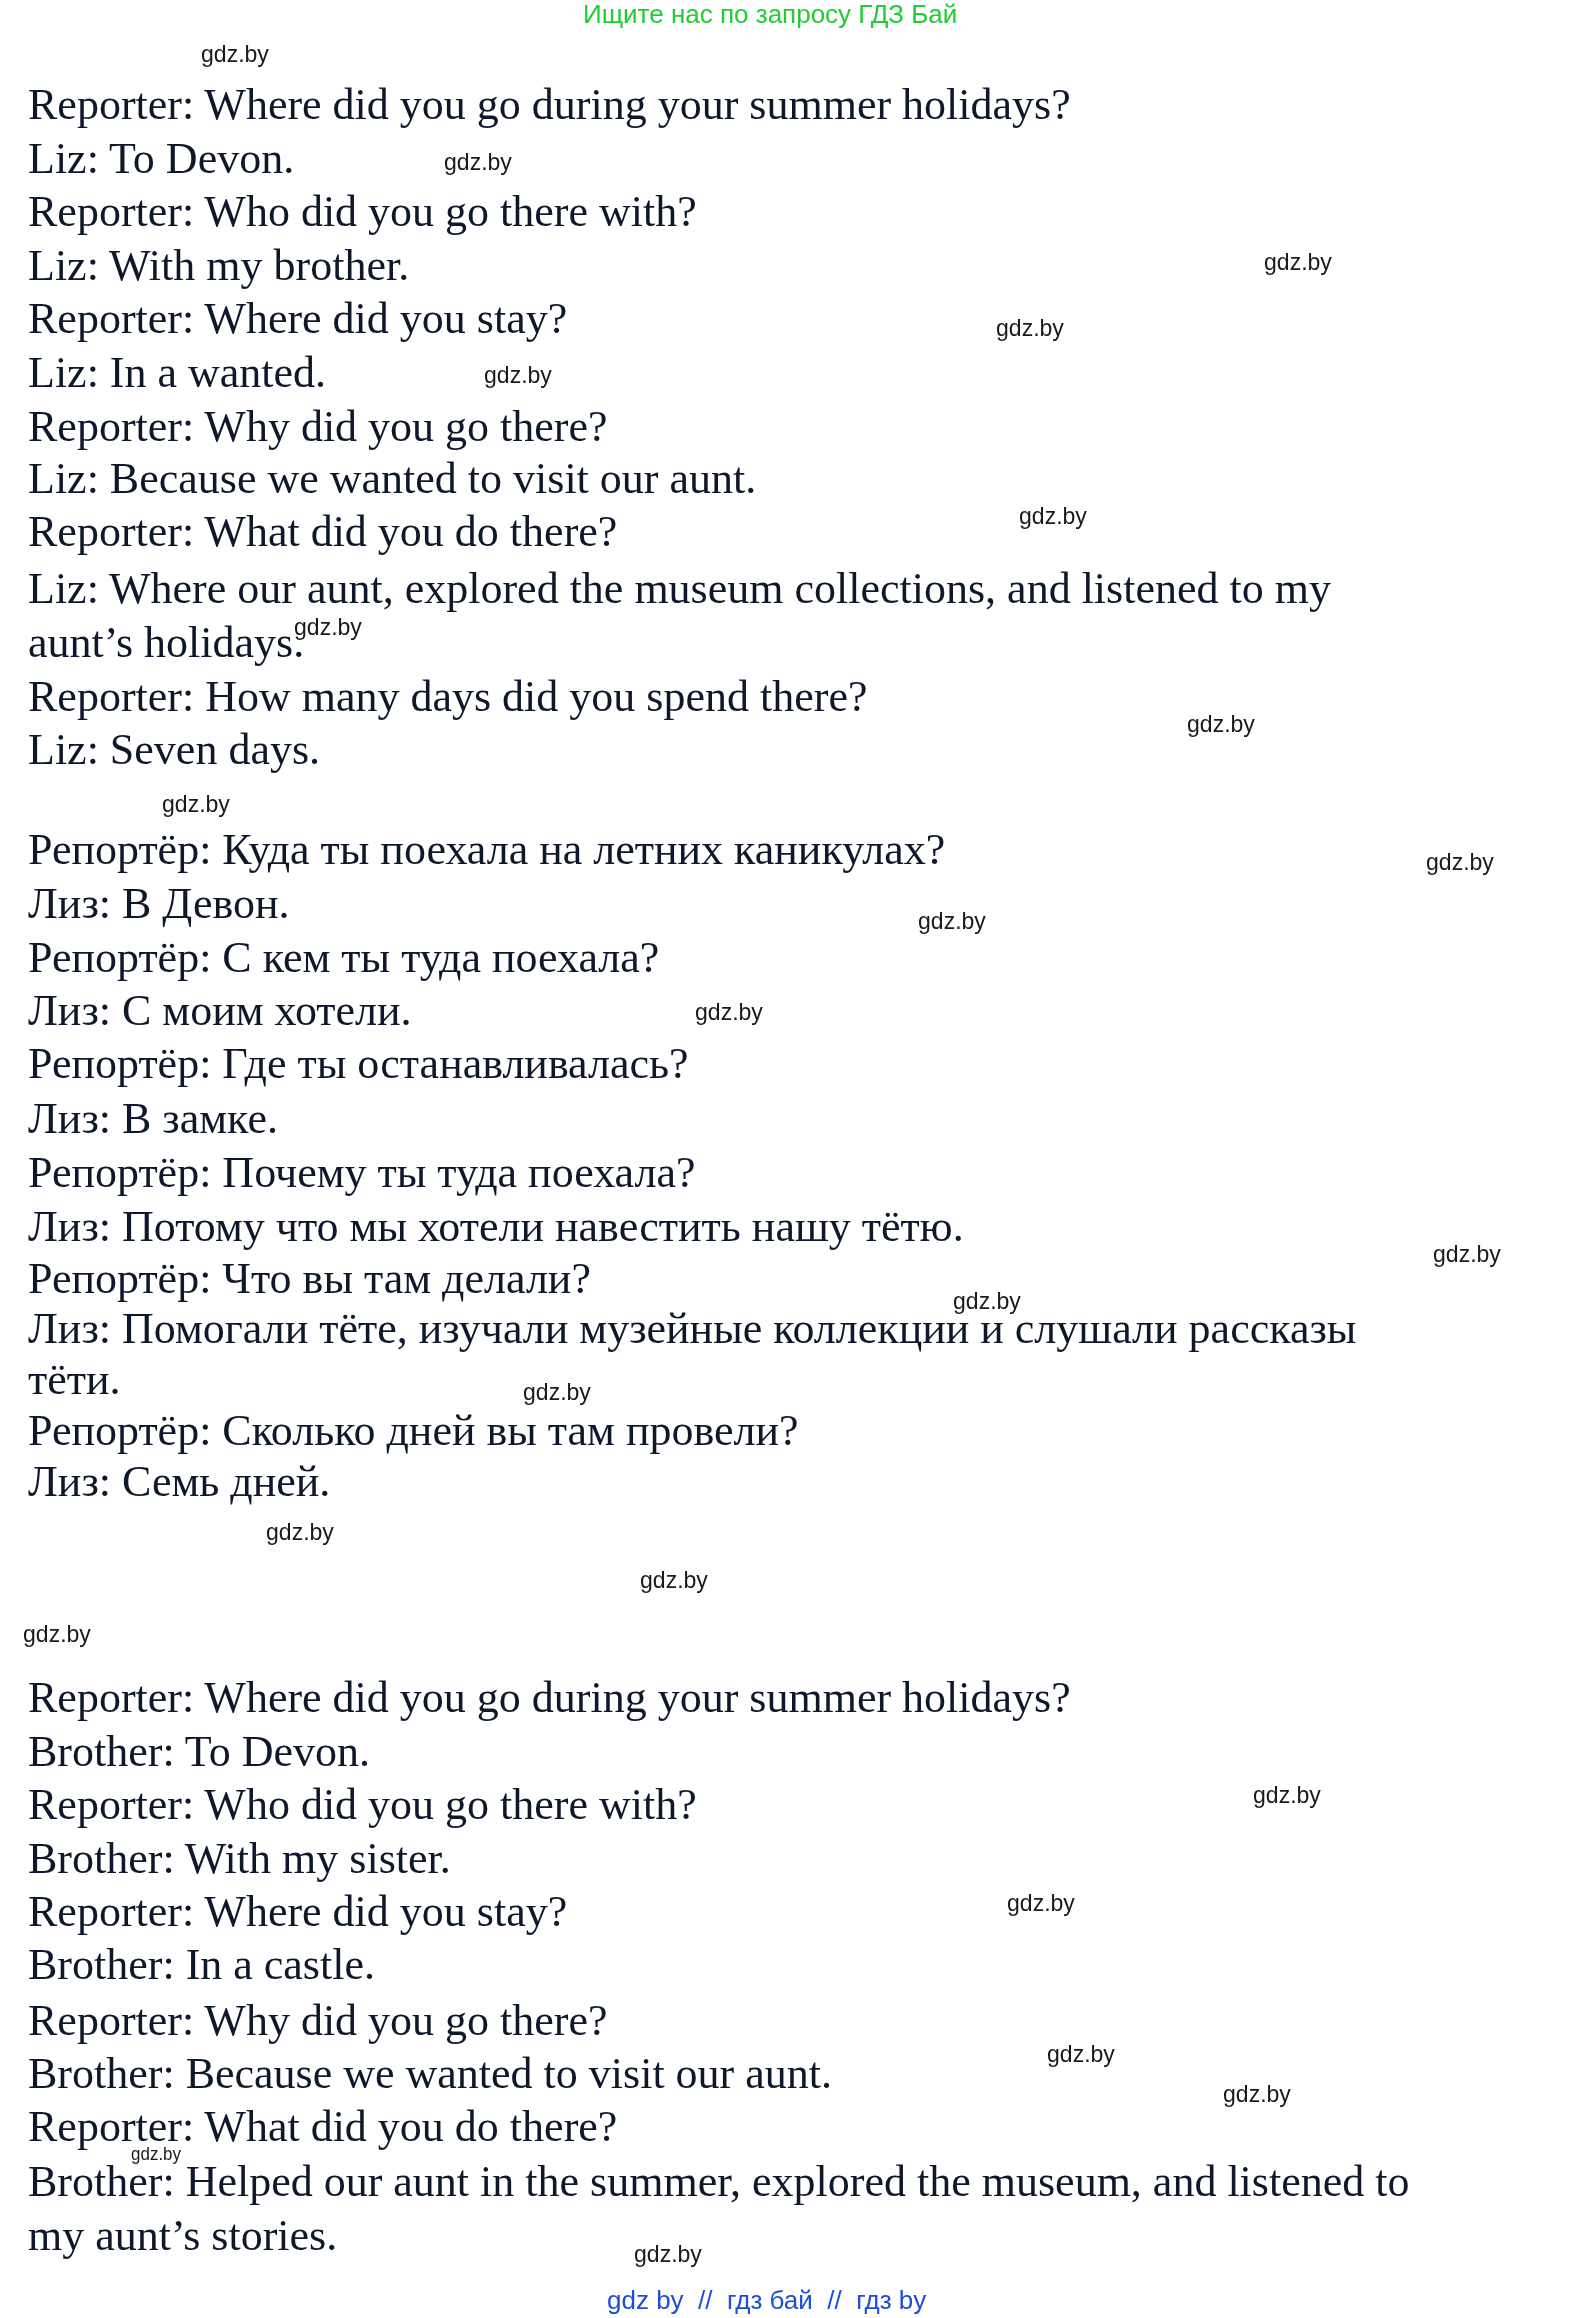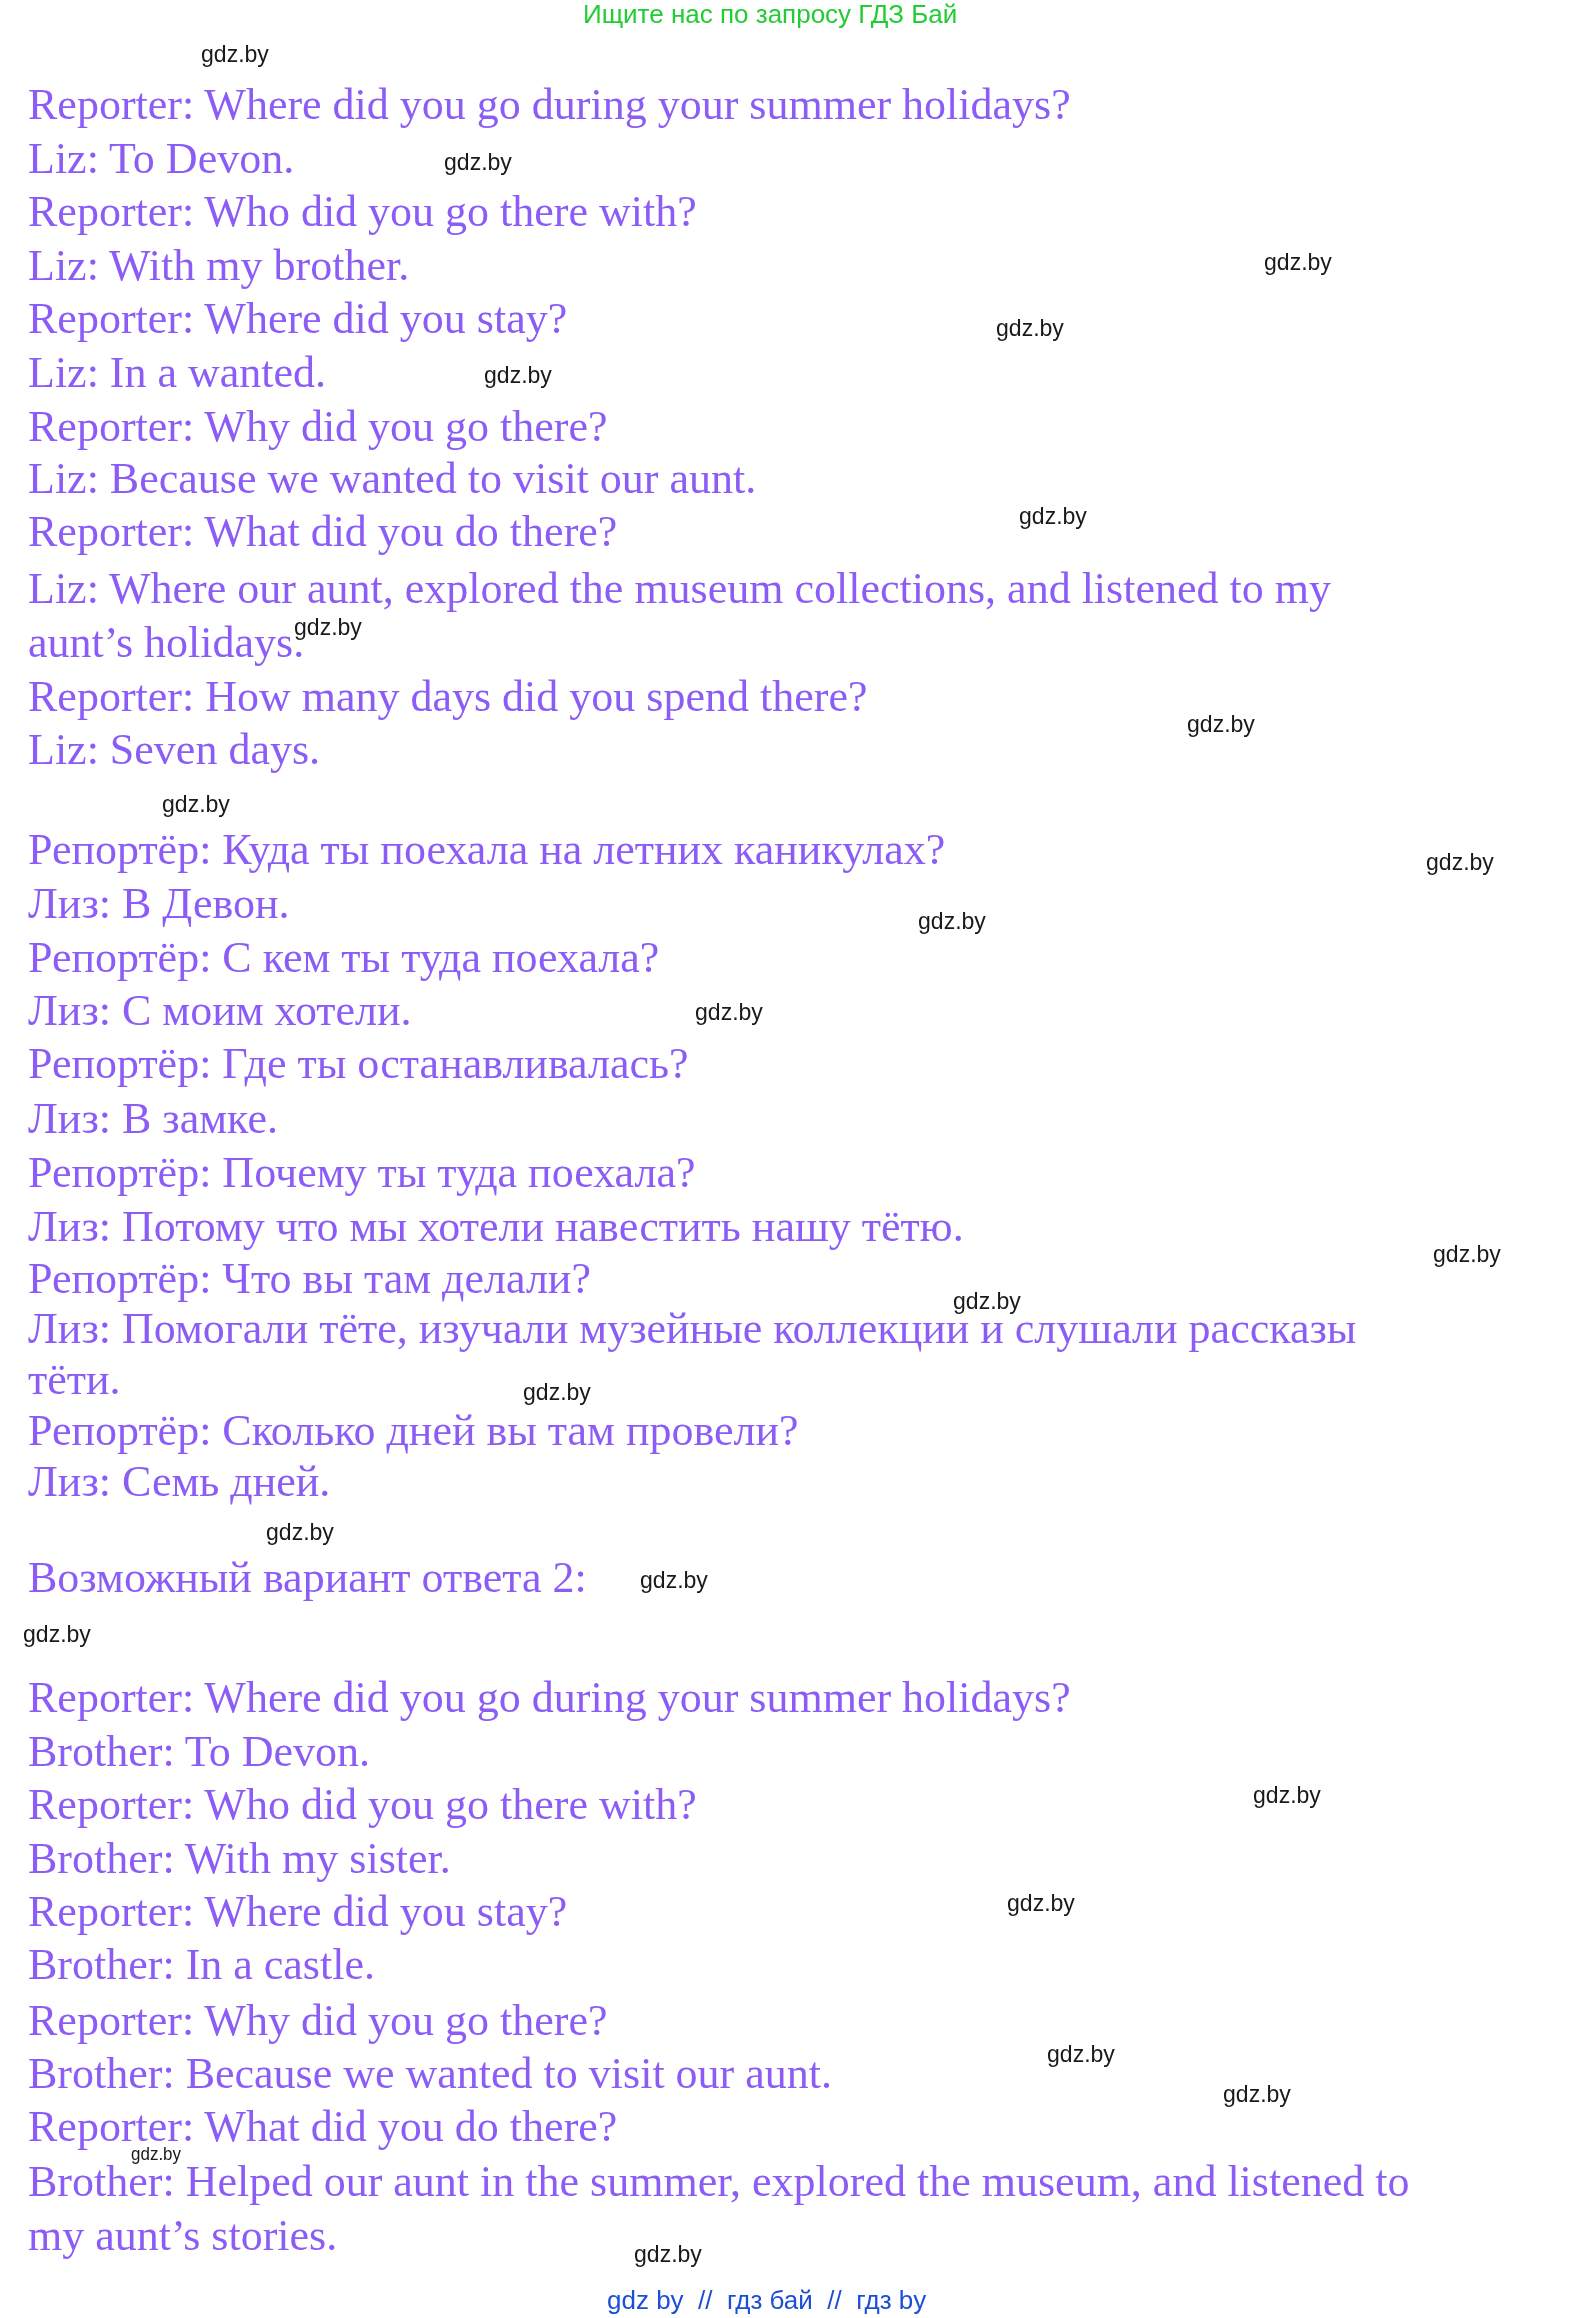--- a/index.html
+++ b/index.html
@@ -1,21 +1,21 @@
 <!DOCTYPE html>
 <html style="font-size:13px"><head>
 <meta charset="utf-8">
 <style>
   html, body { margin: 0; padding: 0; background: #ffffff; }
   body { width: 1570px; height: 2319px; position: relative; overflow: hidden; }
   .page { position: absolute; left: 0; top: 0; width: 1570px; height: 1823px; background: #fff; }
   .line {
     position: absolute; left: 28px; white-space: nowrap;
     font-family: "Liberation Serif", "DejaVu Serif", serif;
-    font-size: 44px; line-height: 54px; height: 54px; color: #8b5cf6;
+    font-size: 44px; line-height: 54px; height: 54px; color: #0f172a;
   }
   .wm {
     position: absolute; white-space: nowrap;
     font-family: "Liberation Sans", "DejaVu Sans", sans-serif;
     font-size: 24px; line-height: 24px; height: 24px; color: #1a1a1a;
     transform: scaleX(0.96); transform-origin: left top;
   }
   .wm.small { font-size: 17.7px; line-height: 17.7px; height: 17.7px; }
   .header-link {
     position: absolute; left: 583px; top: 0.8px; white-space: nowrap;
@@ -60,21 +60,20 @@
     <div class="line" style="top:1092px">Лиз: В замке.</div>
     <div class="line" style="top:1146px">Репортёр: Почему ты туда поехала?</div>
     <div class="line" style="top:1200px">Лиз: Потому что мы хотели навестить нашу тётю.</div>
     <div class="line" style="top:1252px">Репортёр: Что вы там делали?</div>
     <div class="line" style="top:1302px">Лиз: Помогали тёте, изучали музейные коллекции и слушали рассказы</div>
     <div class="line" style="top:1353px">тёти.</div>
     <div class="line" style="top:1404px">Репортёр: Сколько дней вы там провели?</div>
     <div class="line" style="top:1455px">Лиз: Семь дней.</div>
   </div>
 
-  <div class="line" style="top:1551px">Возможный вариант ответа 2:</div>
 
   <div>
     <div class="line" style="top:1671px">Reporter: Where did you go during your summer holidays?</div>
     <div class="line" style="top:1725px">Brother: To Devon.</div>
     <div class="line" style="top:1778px">Reporter: Who did you go there with?</div>
     <div class="line" style="top:1832px">Brother: With my sister.</div>
     <div class="line" style="top:1885px">Reporter: Where did you stay?</div>
     <div class="line" style="top:1938px">Brother: In a castle.</div>
     <div class="line" style="top:1994px">Reporter: Why did you go there?</div>
     <div class="line" style="top:2047px">Brother: Because we wanted to visit our aunt.</div>

